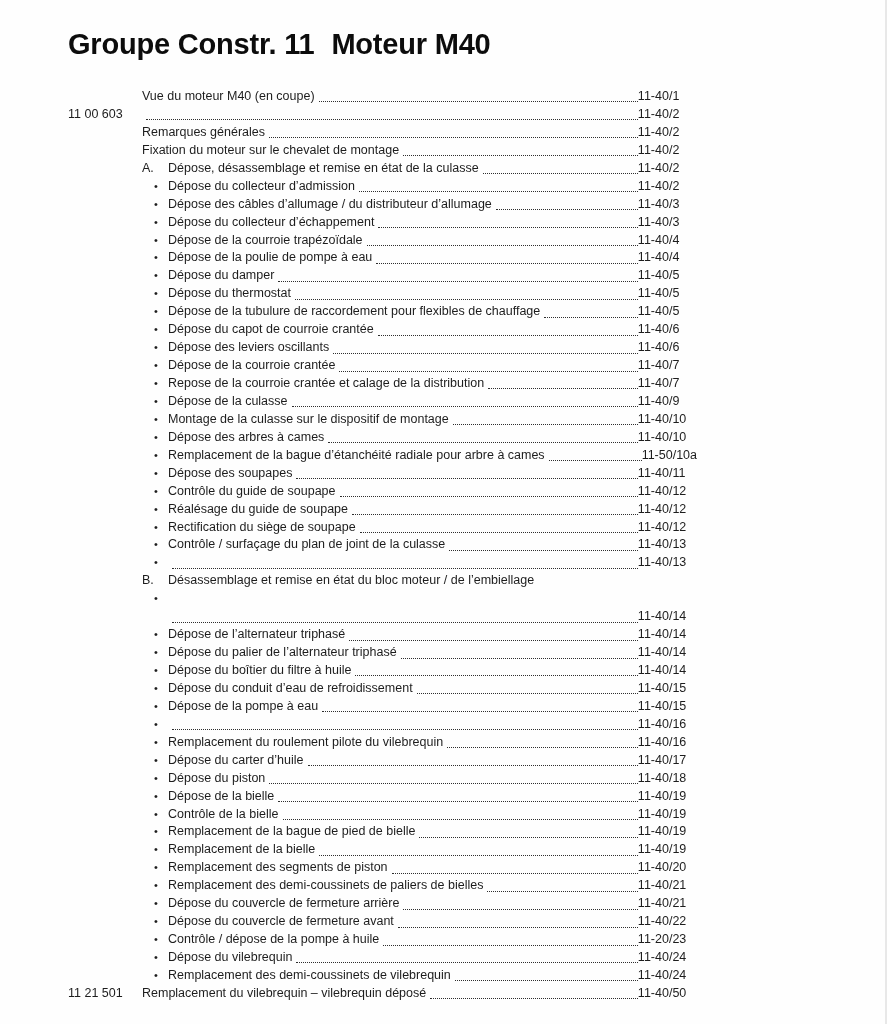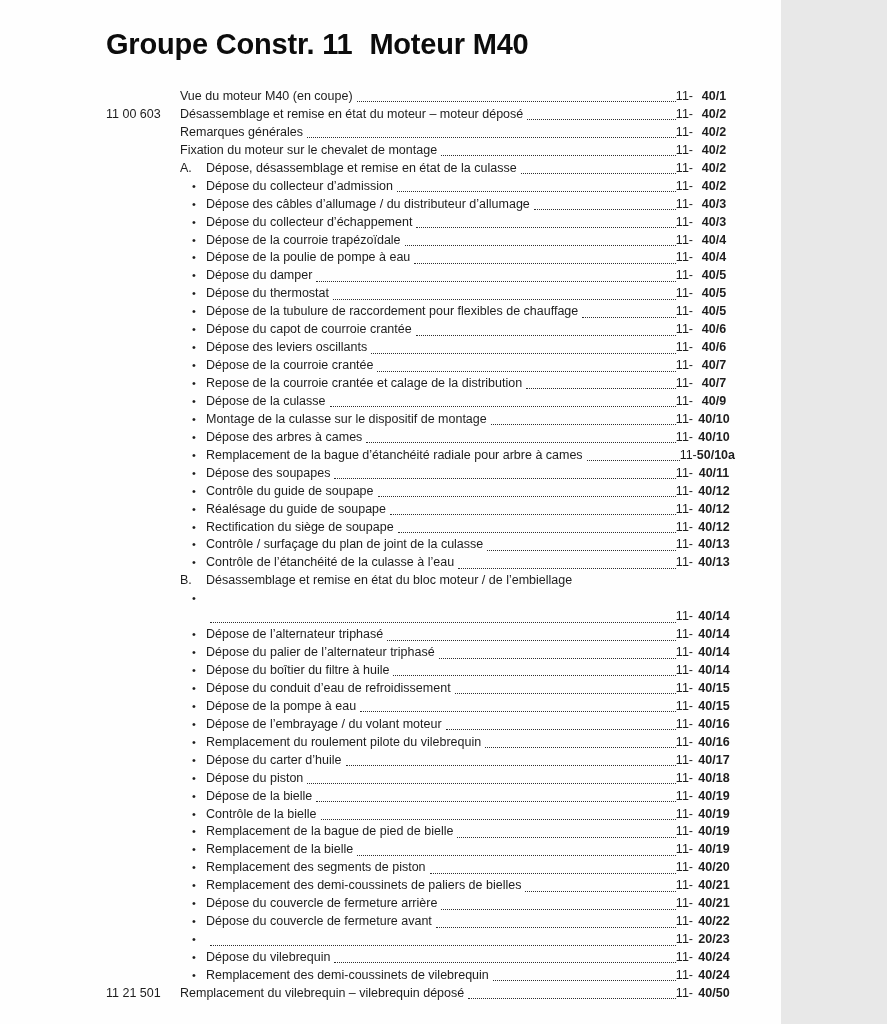--- a/index.html
+++ b/index.html
@@ -1,21 +1,21 @@
 <!DOCTYPE html>
 <html><head>
 <meta charset="utf-8">
 <style>
   html,body{margin:0;padding:0;background:#e8e8e8;}
   .sheet{
     position:relative;
-    width:781px;height:1024px;
+    width:885px;height:1024px;
     background:#fefefe;
     box-sizing:border-box;
-    padding:27px 0 0 106px;
+    padding:27px 0 0 68px;
     font-family:"Liberation Sans", sans-serif;
     color:#1d1d1d;
     overflow:hidden;
   }
   h1{
     margin:0;
     font-size:29px;
     line-height:34px;
     font-weight:700;
     color:#0c0c0c;
@@ -38,41 +38,40 @@
   .marker{width:26px;flex:0 0 auto;box-sizing:border-box;}
   .marker.bul{padding-left:12px;font-size:11px;}
   .label{flex:0 0 auto;}
   .leader{
     flex:1 1 auto;
     min-width:8px;
     border-bottom:1.9px dotted #2e2e2e;
     margin:0 0 3.5px 4px;
   }
   .prefix{flex:0 0 auto;}
-  .pagenum{flex:0 0 auto;width:42px;text-align:center;font-weight:bold;}
+  .pagenum{flex:0 0 auto;width:42px;text-align:left;}
   .row.compact .pagenum{width:auto;}
 </style>
 </head>
 <body>
 
 <div class="sheet">
   <h1><span>Groupe Constr. 11</span><span class="t2">Moteur M40</span></h1>
   <div class="toc" id="toc">
       <div class="row">
     <span class="code"></span>
 
     <span class="label">Vue du moteur M40 (en coupe)</span>
     <span class="leader"></span>
     <span class="prefix">11-</span>
     <span class="pagenum">40/1</span>
   </div>
       <div class="row">
     <span class="code">11 00 603</span>
 
-    <span class="label">Désassemblage et remise en état du moteur – moteur déposé</span>
     <span class="leader"></span>
     <span class="prefix">11-</span>
     <span class="pagenum">40/2</span>
   </div>
       <div class="row">
     <span class="code"></span>
 
     <span class="label">Remarques générales</span>
     <span class="leader"></span>
     <span class="prefix">11-</span>
@@ -258,21 +257,20 @@
     <span class="code"></span>
     <span class="marker bul">•</span>
     <span class="label">Contrôle / surfaçage du plan de joint de la culasse</span>
     <span class="leader"></span>
     <span class="prefix">11-</span>
     <span class="pagenum">40/13</span>
   </div>
       <div class="row">
     <span class="code"></span>
     <span class="marker bul">•</span>
-    <span class="label">Contrôle de l’étanchéité de la culasse à l’eau</span>
     <span class="leader"></span>
     <span class="prefix">11-</span>
     <span class="pagenum">40/13</span>
   </div>
       <div class="row">
     <span class="code"></span>
     <span class="marker">B.</span>
     <span class="label">Désassemblage et remise en état du bloc moteur / de l’embiellage</span>
 
   </div>
@@ -324,21 +322,20 @@
     <span class="code"></span>
     <span class="marker bul">•</span>
     <span class="label">Dépose de la pompe à eau</span>
     <span class="leader"></span>
     <span class="prefix">11-</span>
     <span class="pagenum">40/15</span>
   </div>
       <div class="row">
     <span class="code"></span>
     <span class="marker bul">•</span>
-    <span class="label">Dépose de l’embrayage / du volant moteur</span>
     <span class="leader"></span>
     <span class="prefix">11-</span>
     <span class="pagenum">40/16</span>
   </div>
       <div class="row">
     <span class="code"></span>
     <span class="marker bul">•</span>
     <span class="label">Remplacement du roulement pilote du vilebrequin</span>
     <span class="leader"></span>
     <span class="prefix">11-</span>
@@ -420,20 +417,21 @@
     <span class="code"></span>
     <span class="marker bul">•</span>
     <span class="label">Dépose du couvercle de fermeture avant</span>
     <span class="leader"></span>
     <span class="prefix">11-</span>
     <span class="pagenum">40/22</span>
   </div>
       <div class="row">
     <span class="code"></span>
     <span class="marker bul">•</span>
+    <span class="label">Contrôle / dépose de la pompe à huile</span>
     <span class="leader"></span>
     <span class="prefix">11-</span>
     <span class="pagenum">20/23</span>
   </div>
       <div class="row">
     <span class="code"></span>
     <span class="marker bul">•</span>
     <span class="label">Dépose du vilebrequin</span>
     <span class="leader"></span>
     <span class="prefix">11-</span>

